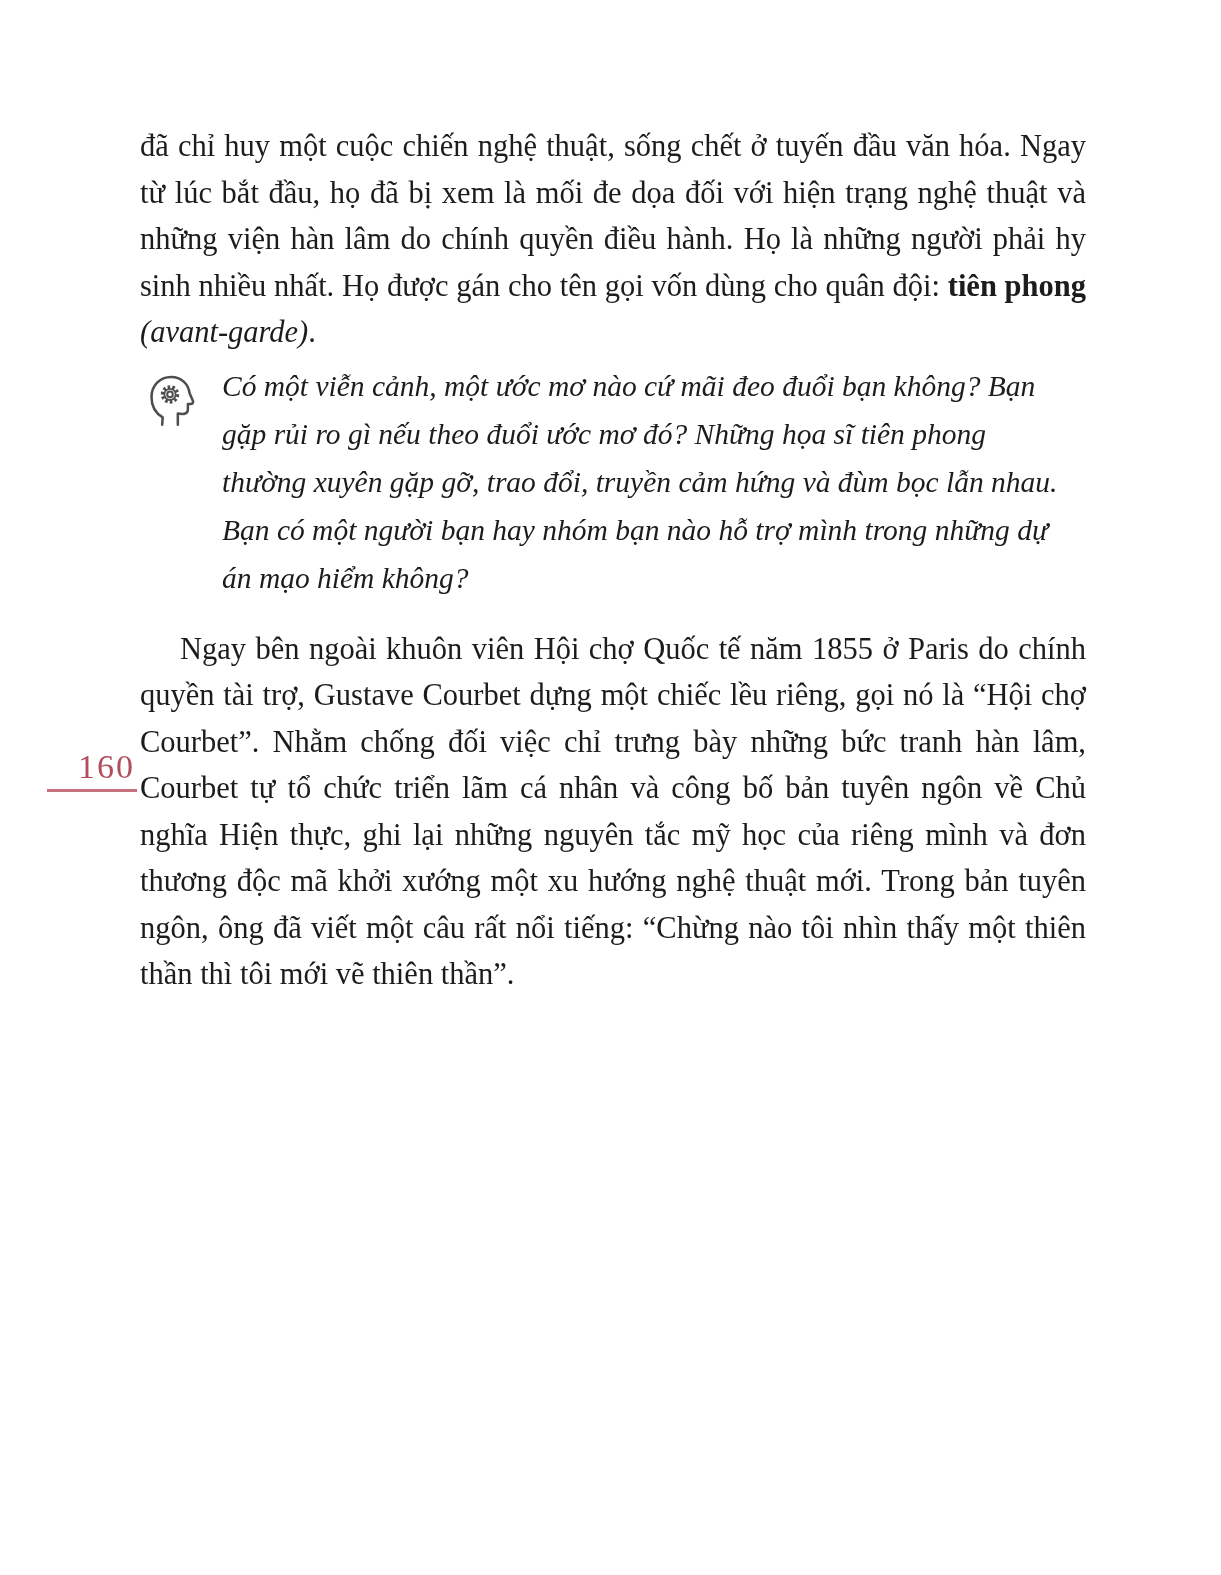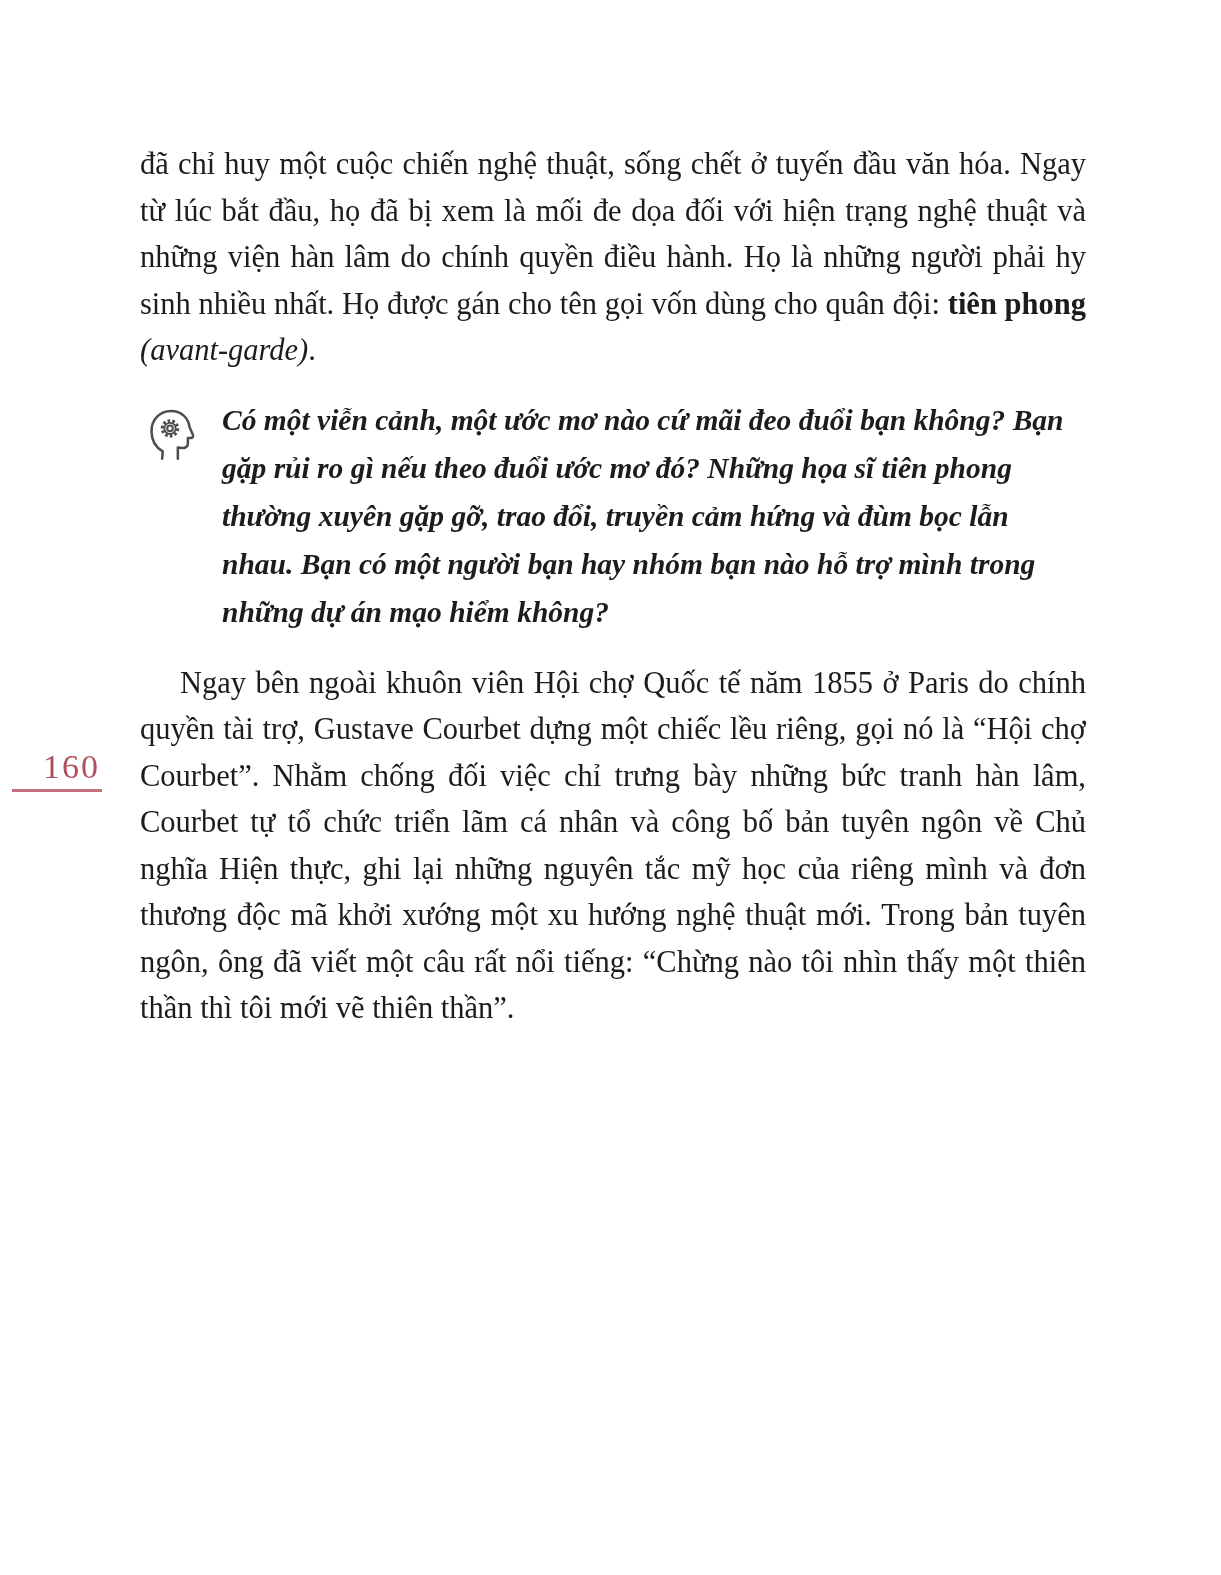--- a/index.html
+++ b/index.html
@@ -8,59 +8,59 @@
     width: 1221px;
     height: 1575px;
     background: #ffffff;
     font-family: "Liberation Serif", "DejaVu Serif", serif;
     color: #1c1c1c;
     overflow: hidden;
   }
   .content {
     position: absolute;
     left: 140px;
-    top: 141px;
+    top: 123px;
     width: 946px;
   }
   .body-para {
     font-size: 30.5px;
     line-height: 46.5px;
     text-align: justify;
     margin: 0;
   }
   .body-para.indent { text-indent: 40px; }
   .run-bold { font-weight: bold; }
   .run-italic { font-style: italic; }
   .reflection {
     position: relative;
-    margin: 22px 0 24px 0;
+    margin: 6px 0 24px 0;
     padding-left: 82px;
-    font-weight: bold;
   }
   .reflection .icon-wrap {
     position: absolute;
     left: 2px;
     top: 8px;
     width: 56px;
     height: 60px;
   }
   .quote {
     font-size: 29.5px;
     line-height: 48px;
     font-style: italic;
     text-align: left;
     margin: 0 0 26px 0;
     max-width: 848px;
   }
   .quote:last-child { margin-bottom: 0; }
   .margin-strip {
     position: absolute;
-    left: 12px;
+    left: 0;
     top: 748px;
     width: 90px;
+    padding-left: 47px;
   }
   .page-number {
     display: block;
     text-align: right;
     padding-right: 2px;
     font-size: 34px;
     line-height: 38px;
     letter-spacing: 2px;
     color: #b14e5c;
   }

